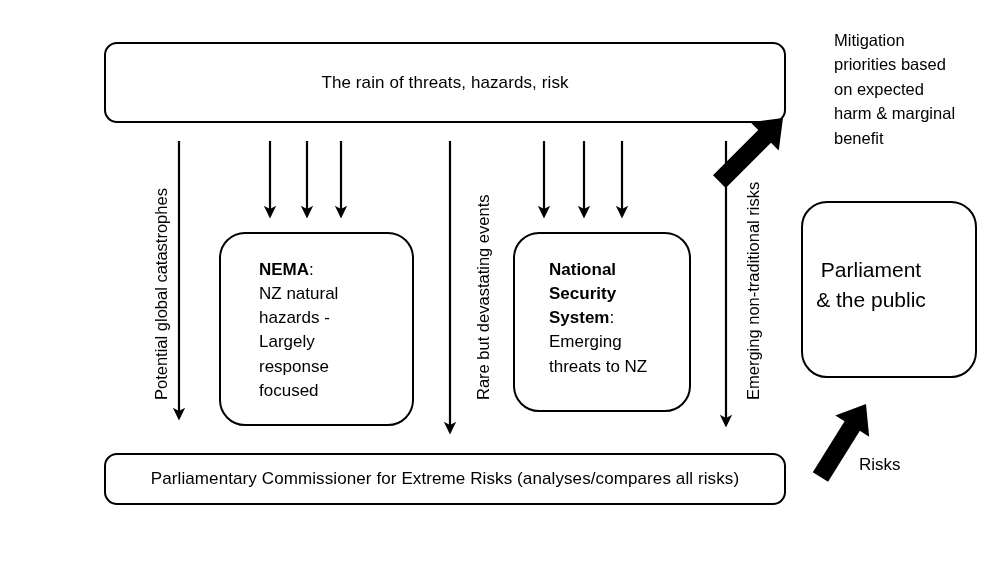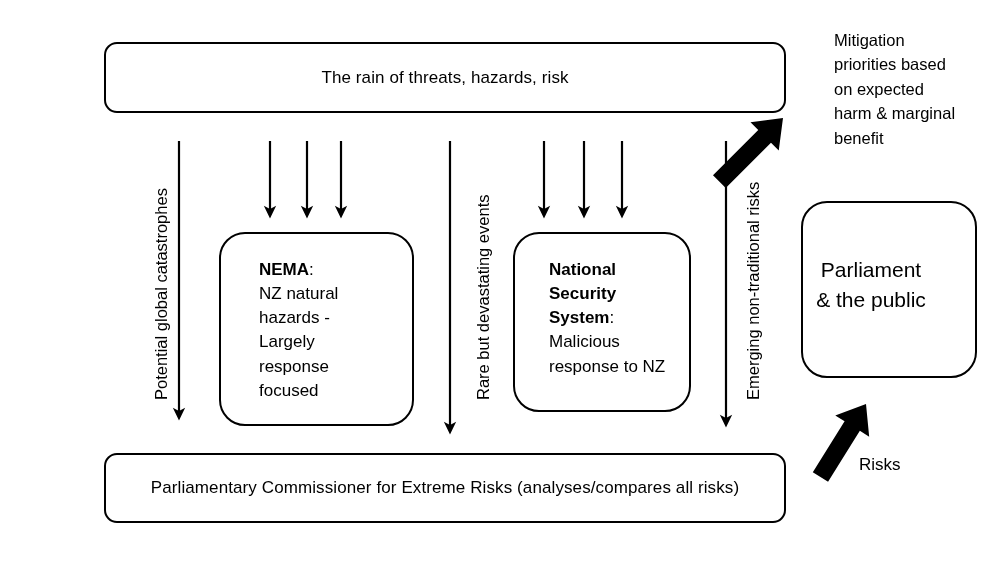--- a/index.html
+++ b/index.html
@@ -21,24 +21,24 @@
   .rbox {
     position: absolute;
     box-sizing: border-box;
     border: 2.5px solid #000000;
     border-radius: 14px;
     background: #ffffff;
     display: flex;
     align-items: center;
     justify-content: center;
   }
-  .rbox.topbox   { left: 104px; top: 42px;  width: 682px; height: 71px; border-radius: 13px; }
+  .rbox.topbox   { left: 104px; top: 42px;  width: 682px; height: 81px; border-radius: 13px; }
   .rbox.nema     { left: 219px; top: 232px; width: 195px; height: 194px; border-radius: 26px; }
   .rbox.nss      { left: 513px; top: 232px; width: 178px; height: 180px; border-radius: 26px; }
-  .rbox.bottombox{ left: 104px; top: 453px; width: 682px; height: 70px; border-radius: 13px; }
+  .rbox.bottombox{ left: 104px; top: 453px; width: 682px; height: 52px; border-radius: 13px; }
   .rbox.parliament { left: 801px; top: 201px; width: 176px; height: 177px; border-radius: 26px; }
 
   .box-title {
     font-size: 17px;
     letter-spacing: 0.1px;
     text-align: center;
     color: #000;
     line-height: 1.25;
   }
   .inner-text {
@@ -101,21 +101,21 @@
 <div id="canvas">
 
   <div class="rbox topbox">
     <div class="box-title">The rain of threats, hazards, risk</div>
   </div>
 
   <div class="rbox nema"></div>
   <div class="inner-text nema-text"><b>NEMA</b><span>:</span><br><span>NZ natural hazards - Largely response focused</span></div>
 
   <div class="rbox nss"></div>
-  <div class="inner-text nss-text"><b>National Security System</b><span>:</span><br><span>Malicious response to NZ</span></div>
+  <div class="inner-text nss-text"><b>National Security System</b><span>:</span><br><span>Emerging threats to NZ</span></div>
 
   <div class="rbox bottombox">
     <div class="box-title">Parliamentary Commissioner for Extreme Risks (analyses/compares all risks)</div>
   </div>
 
   <div class="rbox parliament"></div>
   <div class="parl-text">Parliament
 &amp; the public</div>
 
   <div class="mitigation-text">Mitigation priorities based on expected harm &amp; marginal benefit</div>

